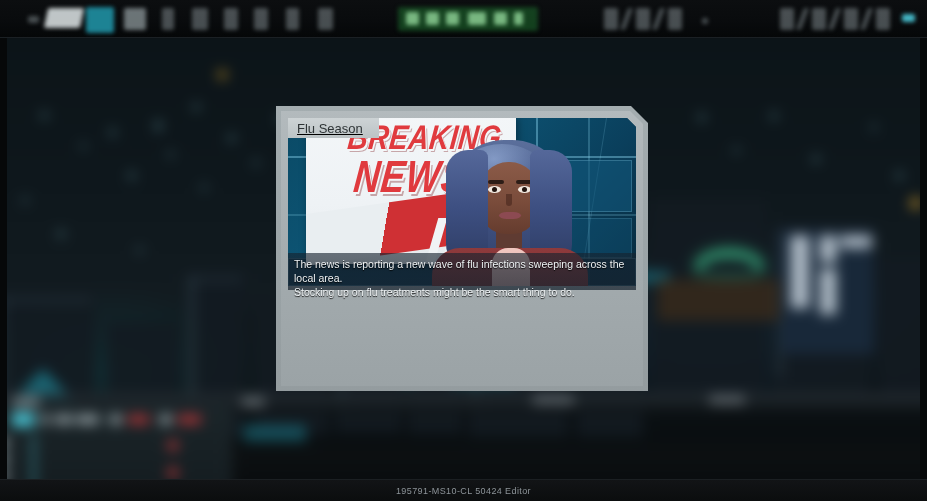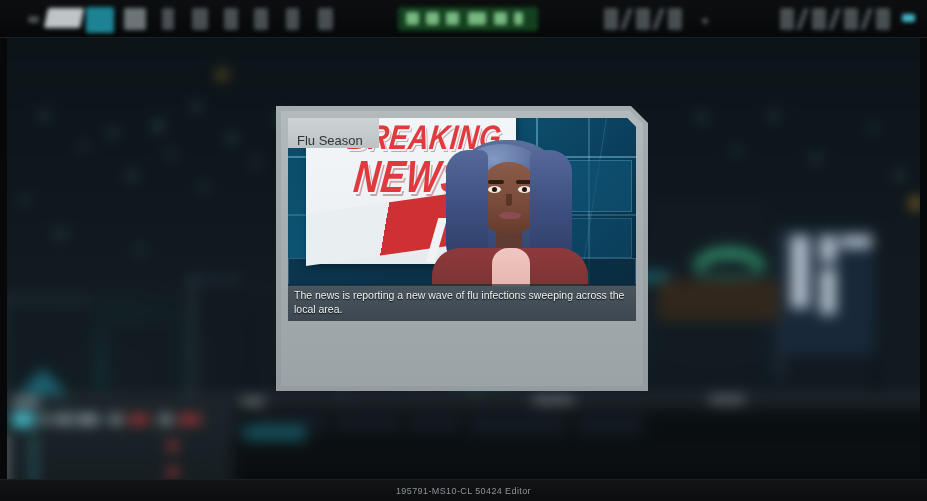--- a/index.html
+++ b/index.html
@@ -307,21 +307,20 @@
   #body-text {
     position: absolute;
     left: 7px; top: 142px;
     width: 348px; height: 37px;
     padding: 4px 6px 0 6px;
     background: linear-gradient(180deg, rgba(22,34,46,.62) 0%, rgba(22,34,46,.72) 100%);
     color: #eef2f4;
     font-size: 10.5px;
     line-height: 14px;
     text-shadow: 0 1px 1px rgba(0,0,0,.9);
-    margin-top: 31px;
   }
 
   
   #understood-btn {
     position: absolute;
     left: 7px; top: 190px;
     width: 192px; height: 22px;
     background: linear-gradient(180deg, #35393b 0%, #25292b 55%, #1c2022 100%);
     border: 1px solid #4a5052;
     border-radius: 1px;
@@ -574,28 +573,29 @@
           <div class="a-pupil" style="left:82px;"></div>
           <div class="a-nose"></div>
           <div class="a-lip"></div>
           <div class="a-hairL"></div>
           <div class="a-hairR"></div>
           <div class="a-jacket"></div>
           <div class="a-shirt"></div>
         </div>
       </div>
 
-      <div style="position:absolute;left:7px;top:7px;height:30px;padding:0 16px 0 9px;
+      <div style="position:absolute;left:7px;top:7px;height:20px;padding:0 16px 0 9px;
                   background:linear-gradient(180deg,#cdd3d5 0%,#bcc3c5 100%);
-                  display:flex;align-items:flex-end;">
+                  display:flex;align-items:center;text-decoration:underline;">
         <span style="font-size:13px;color:#2e3436;">Flu Season</span>
       </div>
 
       <div id="body-text">
         <div>The news is reporting a new wave of flu infections sweeping across the local area.</div>
+        <div>Stocking up on flu treatments might be the smart thing to do.</div>
       </div>
 
 
 
     </div>
   </div>
 
   <div id="statusbar">
     <span>195791-MS10-CL 50424 Editor</span>
   </div>

